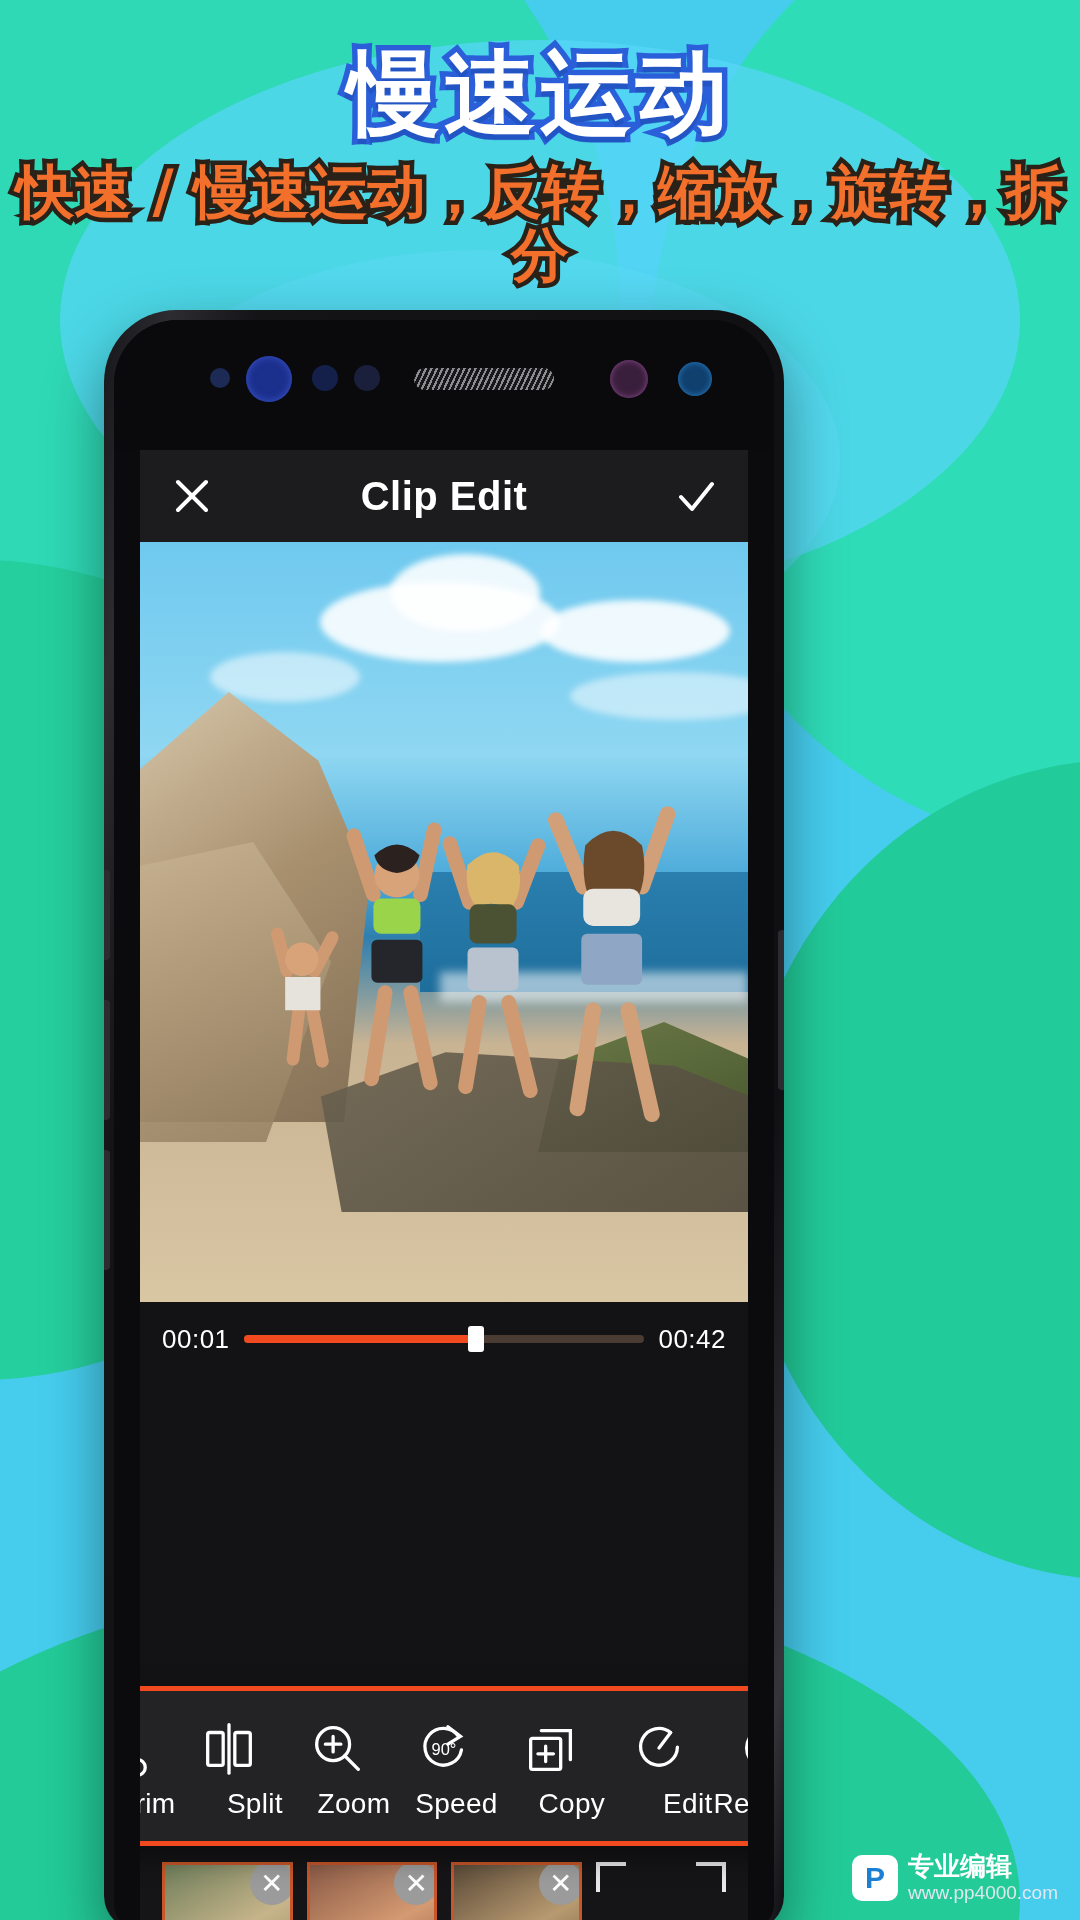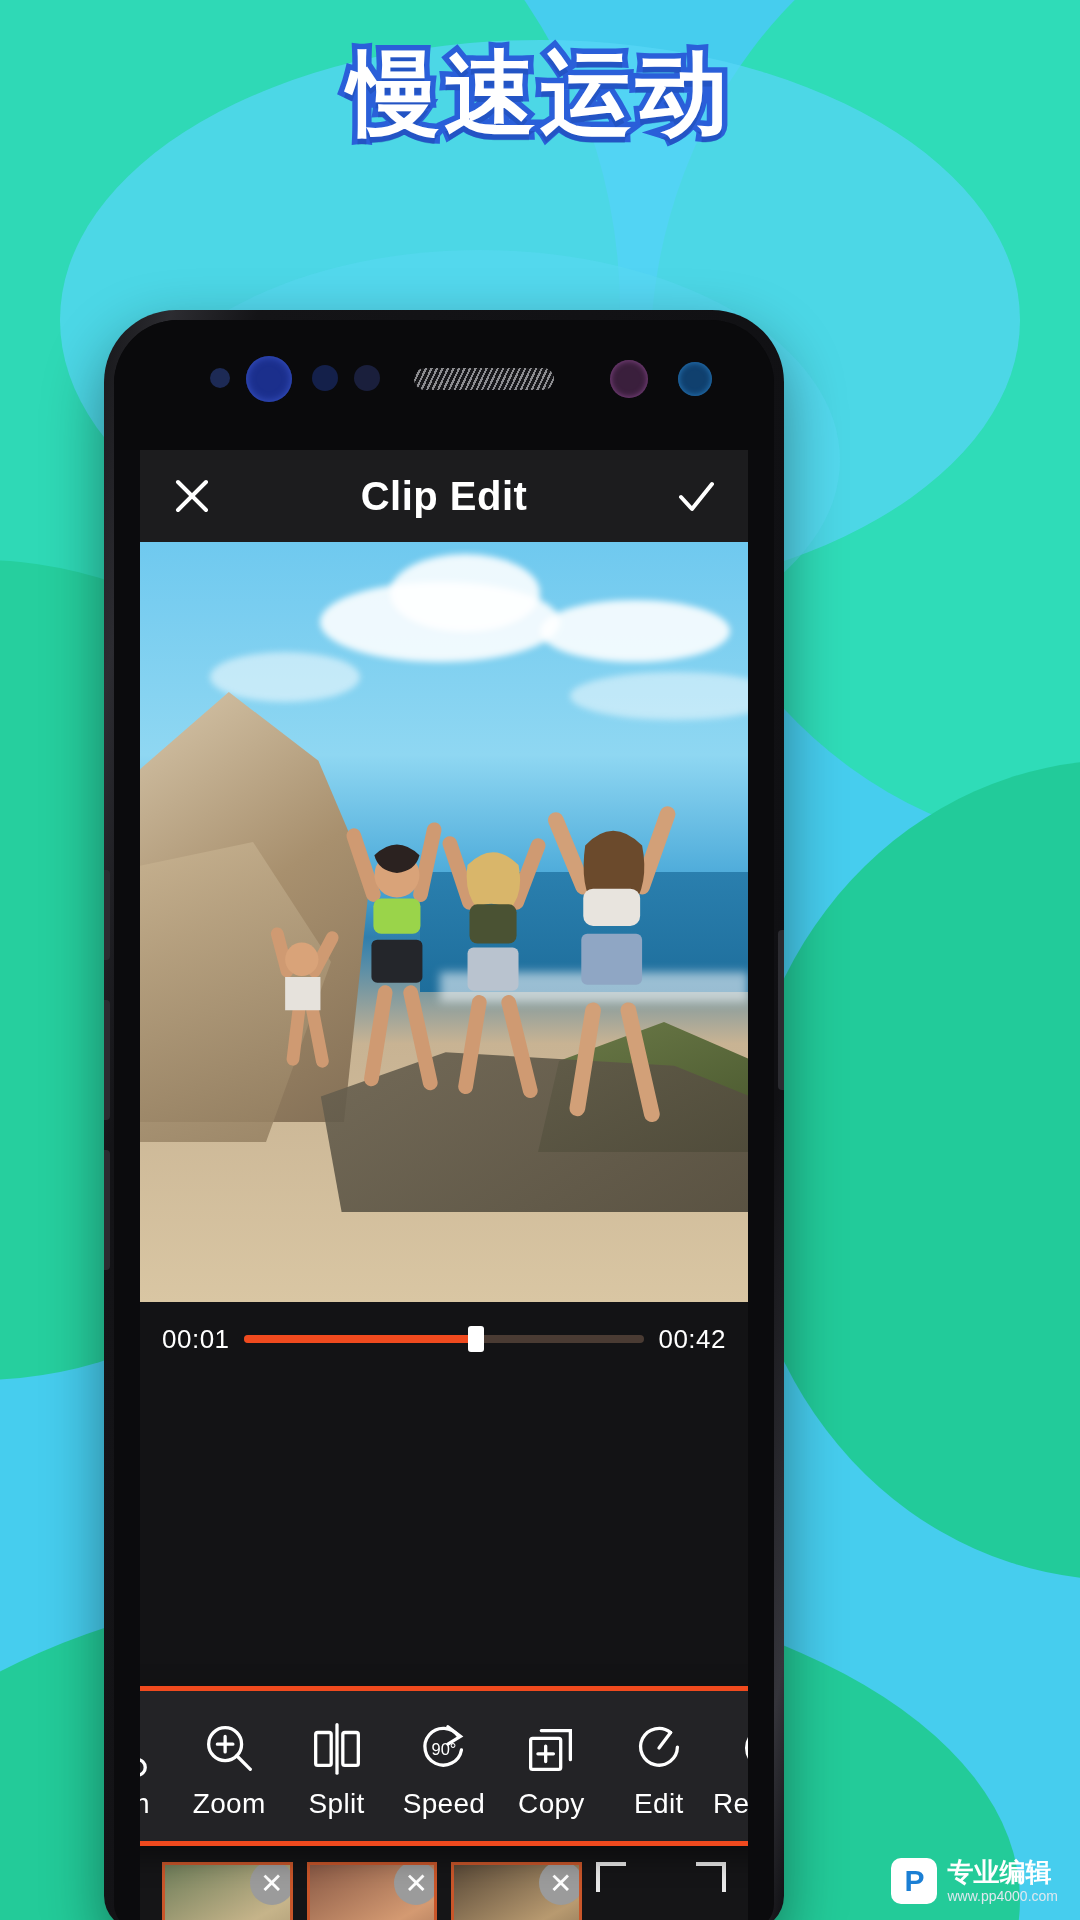--- a/index.html
+++ b/index.html
@@ -127,21 +127,21 @@
   #tl-knob { position:absolute; left:58%; top:50%; transform:translate(-50%,-50%);
     width:16px; height:26px; background:#ffffff; border-radius:3px; }
 
   
   #toolbar {
     position:absolute; left:-72px; right:-72px; top:1236px; height:160px;
     background:#232326; border-top:5px solid #f04a1e; border-bottom:5px solid #f04a1e;
     display:flex; align-items:center; justify-content:space-around; z-index:9;
     box-shadow:0 10px 26px rgba(0,0,0,.45);
   }
-  .tool { width:120px; text-align:center; color:#fff; }
+  .tool { width:120px; text-align:right; color:#fff; }
   .tool-ico { height:72px; display:flex; align-items:center; justify-content:center; }
   .tool-lbl { font-size:28px; margin-top:4px; letter-spacing:.3px; }
 
   
   #clipsbar { position:absolute; left:0; right:0; top:1338px; bottom:0; background:#151517; }
   #clips-head { height:74px; display:flex; align-items:center; padding:0 26px; position:relative; }
   #clips-count { color:#f0652c; font-size:34px; font-weight:bold; margin-right:10px; }
   #clips-word { color:#e6e6e6; font-size:32px; }
   #chevron-up { position:absolute; left:50%; transform:translateX(-50%); top:14px;
     width:56px; height:30px; }
@@ -162,37 +162,38 @@
   .sb2 { left:-4px; top:690px; width:10px; height:120px; }
   .sb3 { left:-4px; top:840px; width:10px; height:120px; }
   .sb4 { right:-4px; top:620px; width:10px; height:160px; }
 
   
   #watermark { position:absolute; right:22px; bottom:16px; display:flex; align-items:center; gap:10px; z-index:20; }
   #wm-logo { width:46px; height:46px; border-radius:10px; background:#ffffff; color:#1b7fd4;
     font-size:30px; font-weight:bold; display:flex; align-items:center; justify-content:center; }
   #wm-text { line-height:1.15; }
   #wm-title { color:#ffffff; font-size:26px; font-weight:bold; }
-  #wm-url { color:#dfe8ef; font-size:14px; }
+  #wm-url { color:#dfe8ef; font-size:19px; }
 </style>
 </head>
 <body>
 
 <div id="bg">
   <div class="blob b1"></div>
   <div class="blob b2"></div>
   <div class="blob b3"></div>
   <div class="blob b4"></div>
   <div class="blob b5"></div>
   <div class="sky"></div>
   <div class="blob b6"></div>
 </div>
 
 <div id="headline">
   <div class="h-main">慢速运动</div>
+  <div class="h-sub">快速 / 慢速运动，反转，缩放，旋转，拆分</div>
 </div>
 
 <div id="phone">
   <div class="sidebtn sb1"></div>
   <div class="sidebtn sb2"></div>
   <div class="sidebtn sb3"></div>
   <div class="sidebtn sb4"></div>
 
   <div id="phone-inner">
 
@@ -322,37 +323,37 @@
               <circle cx="16" cy="52" r="8"></circle>
                 <circle cx="48" cy="52" r="8"></circle>
             </svg>
           </div>
           <div class="tool-lbl">Trim</div>
         </div>
 
         <div class="tool">
           <div class="tool-ico">
             <svg viewBox="0 0 64 64" width="62" height="62" fill="none" stroke="#ffffff" stroke-width="3.4" stroke-linecap="round">
+              <rect x="10" y="16" width="16" height="34" rx="2"></rect>
+              <rect x="38" y="16" width="16" height="34" rx="2"></rect>
+              <path d="M32 8 L32 58"></path>
+            </svg>
+          </div>
+          <div class="tool-lbl">Split</div>
+        </div>
+
+        <div class="tool">
+          <div class="tool-ico">
+            <svg viewBox="0 0 64 64" width="62" height="62" fill="none" stroke="#ffffff" stroke-width="3.4" stroke-linecap="round">
               <circle cx="28" cy="28" r="17"></circle>
               <path d="M28 20 L28 36 M20 28 L36 28"></path>
               <path d="M40 40 L54 54"></path>
             </svg>
           </div>
           <div class="tool-lbl">Zoom</div>
-        </div>
-
-        <div class="tool">
-          <div class="tool-ico">
-            <svg viewBox="0 0 64 64" width="62" height="62" fill="none" stroke="#ffffff" stroke-width="3.4" stroke-linecap="round">
-              <rect x="10" y="16" width="16" height="34" rx="2"></rect>
-              <rect x="38" y="16" width="16" height="34" rx="2"></rect>
-              <path d="M32 8 L32 58"></path>
-            </svg>
-          </div>
-          <div class="tool-lbl">Split</div>
         </div>
 
         <div class="tool">
           <div class="tool-ico">
             <svg viewBox="0 0 64 64" width="62" height="62" fill="none" stroke="#ffffff" stroke-width="3.4" stroke-linecap="round">
               <path d="M47 20 A19 19 0 1 0 50 34"></path>
               <path d="M36 10 L49 20 L36 28"></path>
               <text x="32" y="39" font-size="17" fill="#ffffff" stroke="none" text-anchor="middle" font-family="Liberation Sans, sans-serif">90°</text>
             </svg>
           </div>

